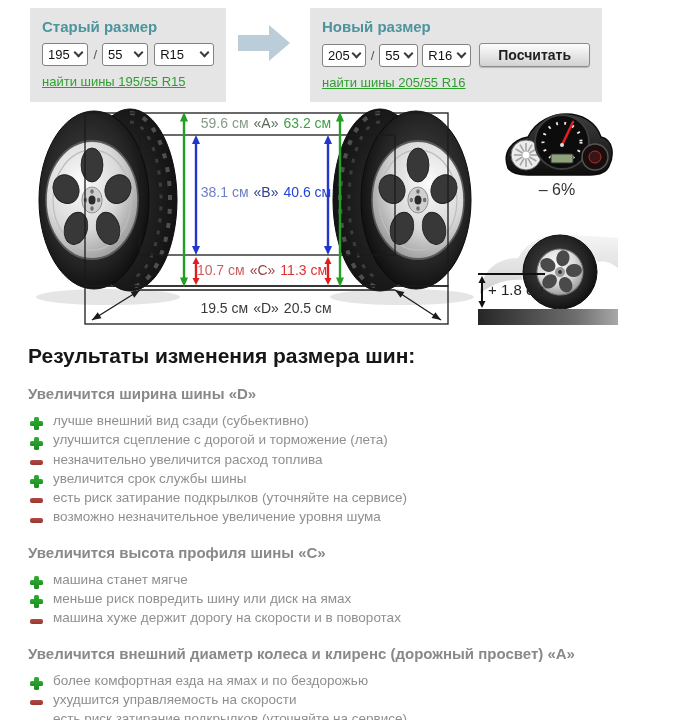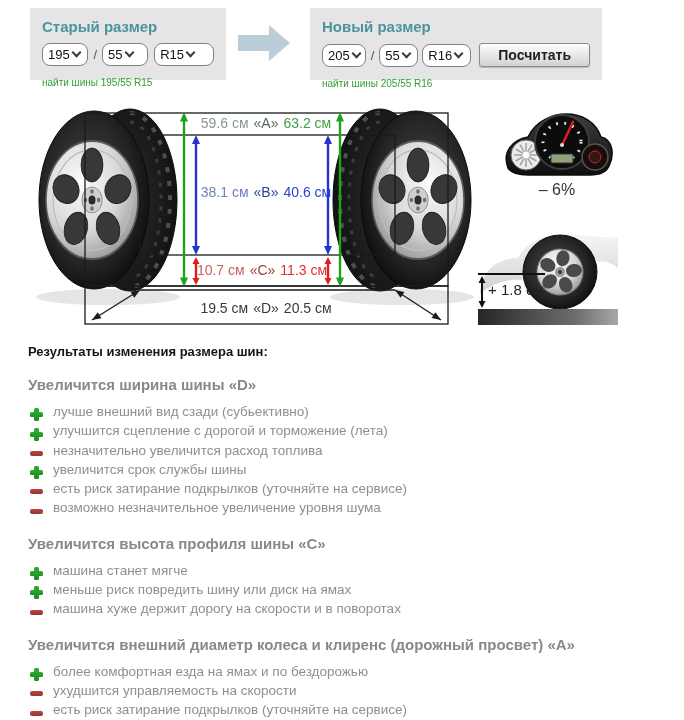--- a/index.html
+++ b/index.html
@@ -1,41 +1,41 @@
 <!DOCTYPE html>
 <html><head>
 <meta charset="utf-8">
 <style>
   *{box-sizing:border-box;margin:0;padding:0}
   html,body{width:684px;height:720px;background:#fff;font-family:"Liberation Sans",sans-serif;position:relative;overflow:hidden}
 
   
-  .panel{position:absolute;top:8px;height:72px;background:#e5e5e5;padding:10px 12px}
+  .panel{position:absolute;top:8px;height:94px;background:#e5e5e5;padding:10px 12px}
   .panel-old{left:30px;width:196px}
   .panel-new{left:310px;width:292px}
   .panel h2{font-size:15px;font-weight:bold;color:#4d949c;margin-bottom:8px}
   .selrow{display:flex;align-items:center;margin-bottom:6px}
-  .sel{display:inline-flex;align-items:center;justify-content:flex-start;background:#fff;border:1px solid #828282;border-radius:8px;height:23px;padding:0 5px;font-size:13px;color:#111;cursor:default}
+  .sel{display:inline-flex;align-items:center;justify-content:space-between;background:#fff;border:1px solid #828282;border-radius:3px;height:23px;padding:0 5px;font-size:13px;color:#111;cursor:default}
   .sel.w{width:48px}.sel.p{width:48px}.sel.r{width:62px}
   .chev{width:7px;height:7px;border-right:2px solid #3a3a3a;border-bottom:2px solid #3a3a3a;transform:rotate(45deg);margin-left:3px;margin-top:-4px}
   .slash{font-size:13px;color:#555;margin:0 5px}
   .gap{width:6px}
   .calc-btn{margin-left:8px;height:24px;padding:0 18px;font-family:"Liberation Sans",sans-serif;font-size:14px;font-weight:bold;color:#1f1f1f;background:linear-gradient(#fdfdfd,#d2d2d2);border:1px solid #8b8b8b;border-radius:3px;box-shadow:0 1px 1px rgba(0,0,0,.2);cursor:pointer}
-  .find-link{display:inline-block;font-size:10px;color:#2f9e2f;cursor:pointer}
+  .find-link{display:inline-block;font-size:13px;color:#2f9e2f;text-decoration:underline;cursor:pointer}
   .transfer{position:absolute;left:238px;top:22px}
 
   
   svg.diagram{position:absolute;left:0;top:100px}
   text.dim{font-family:"Liberation Sans",sans-serif;font-size:14px}
   text.big{font-family:"Liberation Sans",sans-serif;font-size:16px;fill:#333}
   text.clr{font-family:"Liberation Sans",sans-serif;font-size:15px;fill:#222}
 
   
   .results{position:absolute;left:28px;top:344px;width:624px}
-  .results h1{font-size:13px;font-weight:bold;color:#161616;margin-bottom:12px}
+  .results h1{font-size:21px;font-weight:bold;color:#161616;margin-bottom:12px}
   .section{margin-top:17px}
   .section h3{font-size:15px;font-weight:bold;color:#898989;margin-bottom:9px}
   .item{display:flex;align-items:flex-end;line-height:19.3px;font-size:13.5px;color:#8f8f8f}
   .ico{position:relative;flex:0 0 13px;width:13px;height:13px;margin:3px 10px 0 2px}
   .ico.plus::before{content:"";position:absolute;left:0;top:4px;width:13px;height:5px;background:linear-gradient(#2fae33,#1d8c21);border-radius:1.5px}
   .ico.plus::after{content:"";position:absolute;left:4px;top:0;width:5px;height:13px;background:linear-gradient(#2fae33,#1d8c21);border-radius:1.5px}
   .ico.minus::before{content:"";position:absolute;left:0;top:4px;width:13px;height:5px;background:linear-gradient(#b24a44,#973732);border-radius:2px}
 </style>
 </head>
 <body>

